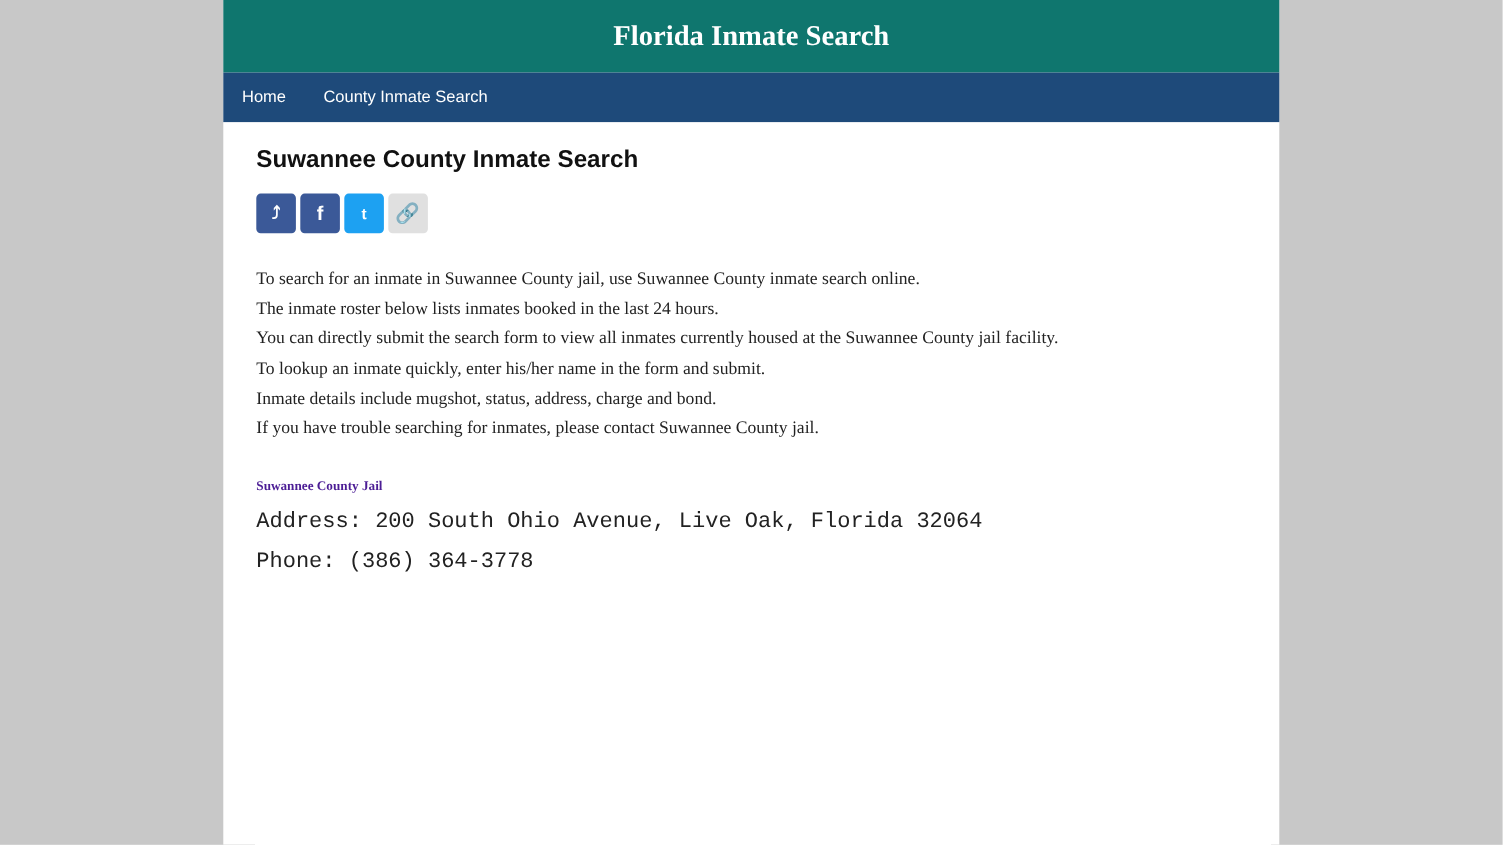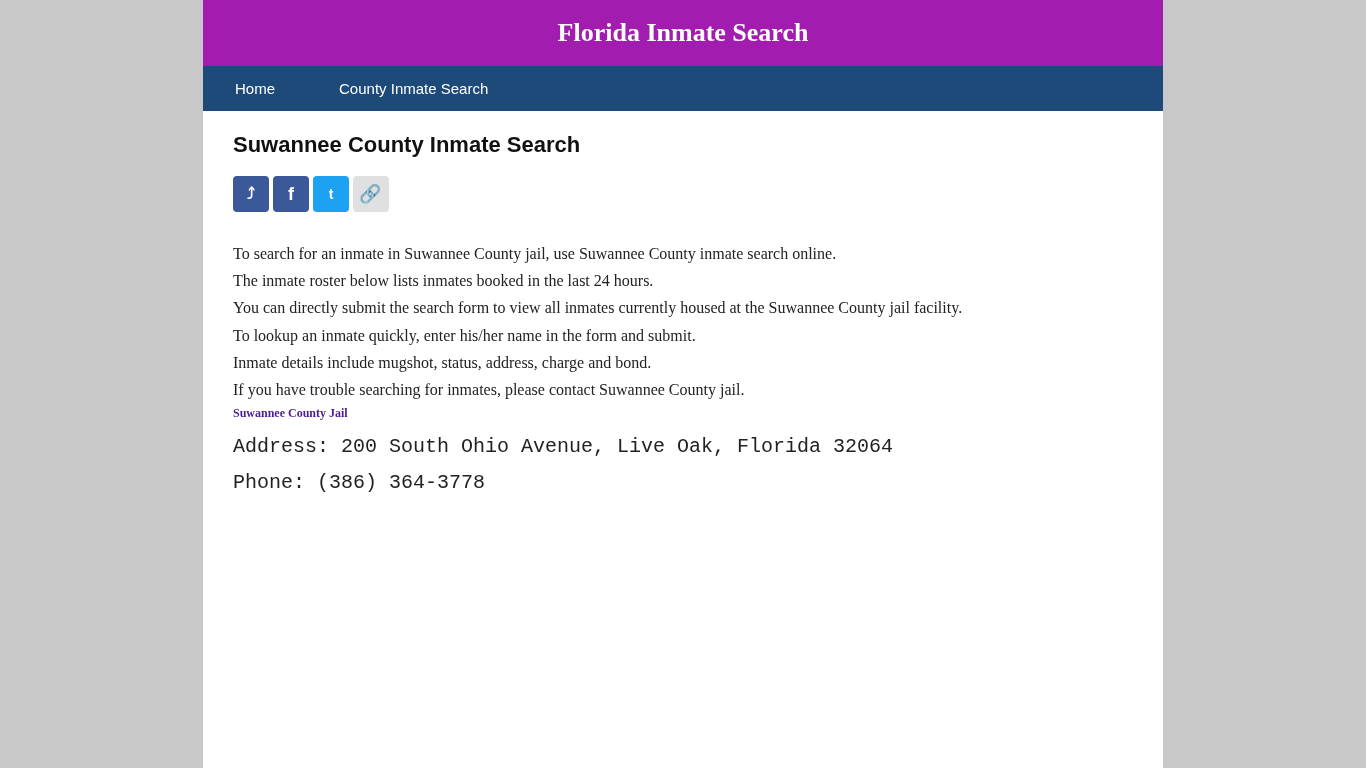--- a/index.html
+++ b/index.html
@@ -17,42 +17,42 @@
 
     #app-wrapper {
       max-width: 960px;
       margin: 0 auto;
       background: #fff;
       min-height: 768px;
     }
 
     
     #site-header {
-      background-color: #a21caf;
+      background-color: #0f766e;
       padding: 18px 20px;
       text-align: center;
     }
 
     #site-title {
       color: #ffffff;
       font-size: 26px;
       font-weight: bold;
       font-family: Georgia, serif;
     }
 
     
     #main-nav {
       background-color: #1e4a7a;
       display: flex;
       flex-direction: row;
     }
 
     .nav-item {
       color: #ffffff;
-      padding: 14px 32px;
+      padding: 14px 17px;
       cursor: pointer;
       font-size: 15px;
       font-family: Arial, sans-serif;
       text-decoration: none;
       display: inline-block;
     }
 
     
     #main-content {
       padding: 21px 30px 40px 30px;
@@ -108,20 +108,21 @@
     }
 
     .share-btn-copy {
       background-color: #e0e0e0;
       color: #555;
       font-size: 18px;
     }
 
     
     #description-block {
+      margin-bottom: 28px;
       line-height: 1.7;
     }
 
     #description-block p {
       margin-bottom: 0;
       font-size: 16px;
       color: #222;
     }
 
     

